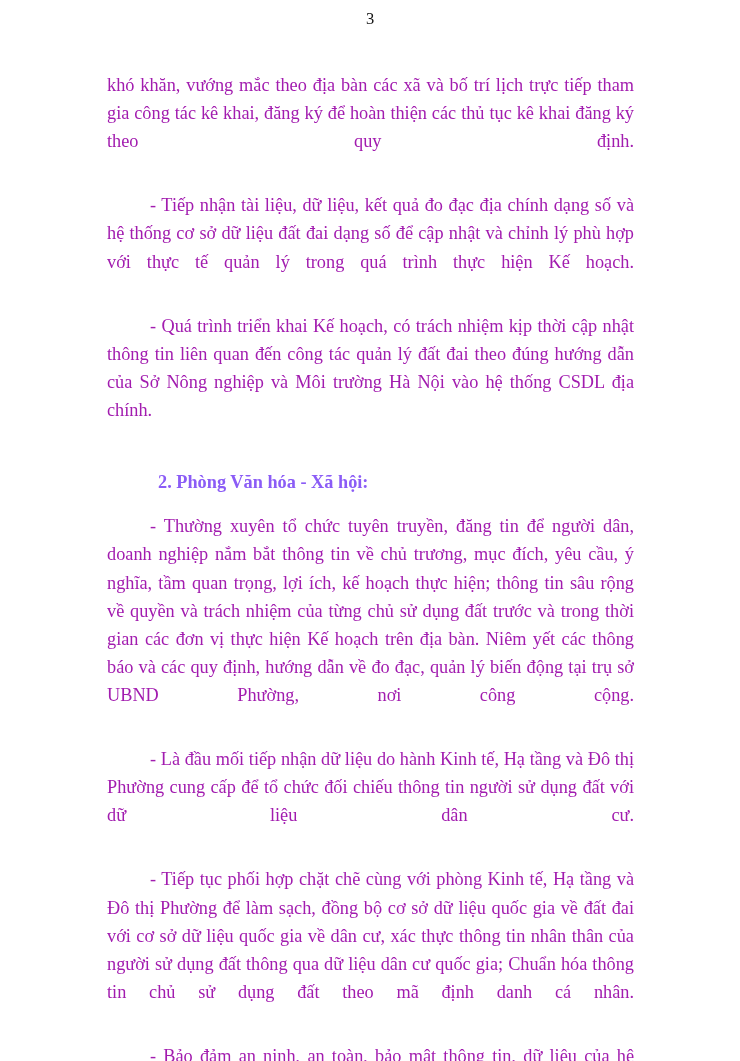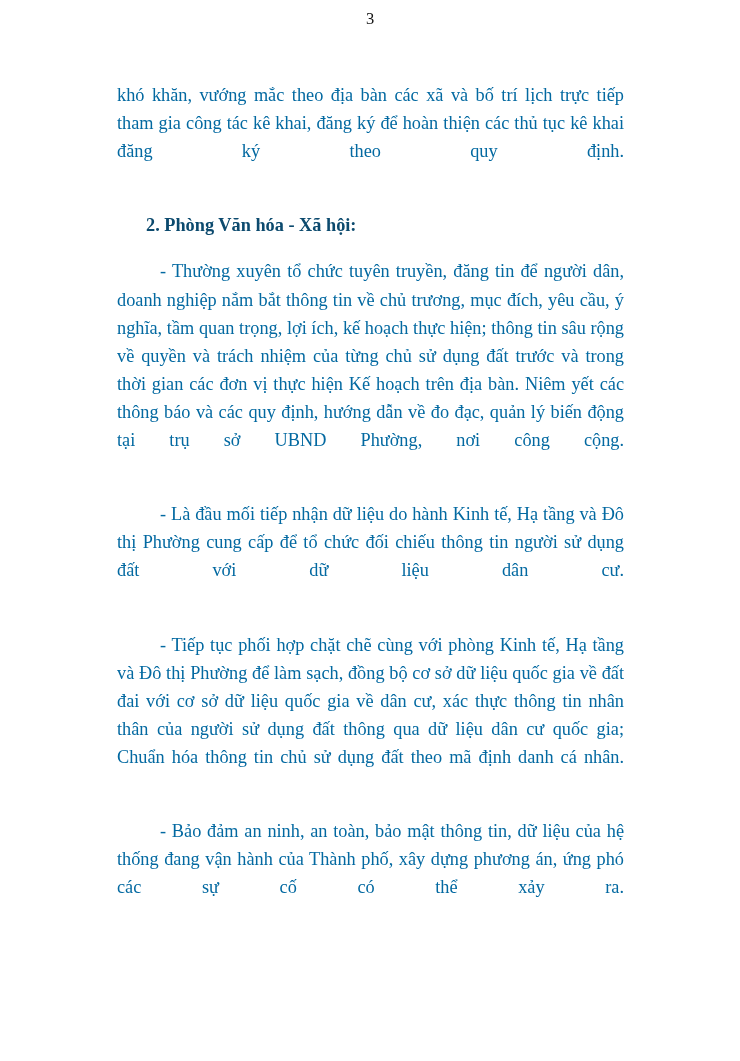--- a/index.html
+++ b/index.html
@@ -33,56 +33,58 @@
     line-height: 20px;
     color: #141414;
   }
   .body-text {
     position: absolute;
     top: 63px;
     left: 99px;
     width: 543px;
   }
   p.para {
-    margin: 18px;
+    margin: 8px;
     font-size: 18.3px;
     line-height: 28.1px;
     text-align: justify;
     text-indent: 43px;
-    color: #0369a1;
+    color: #a21caf;
     -webkit-font-smoothing: antialiased;
   }
   p.para.no-indent {
     text-indent: 0;
   }
   p.heading {
-    margin: 4px;
+    margin: 16px;
     font-size: 18.3px;
     line-height: 28.1px;
     font-weight: bold;
     text-indent: 43px;
     text-align: left;
-    color: #0c4a6e;
+    color: #8b5cf6;
   }
   
   p.para:after {
     content: "";
     display: inline-block;
     width: 100%;
   }
 </style>
 </head>
 <body>
 
 <div class="page">
 
   <div class="page-number">3</div>
 
   <div class="body-text" id="body-text">
       <p class="para no-indent">khó khăn, vướng mắc theo địa bàn các xã và bố trí lịch trực tiếp tham gia công tác kê khai, đăng ký để hoàn thiện các thủ tục kê khai đăng ký theo quy định.</p>
+      <p class="para">- Tiếp nhận tài liệu, dữ liệu, kết quả đo đạc địa chính dạng số và hệ thống cơ sở dữ liệu đất đai dạng số để cập nhật và chỉnh lý phù hợp với thực tế quản lý trong quá trình thực hiện Kế hoạch.</p>
+      <p class="para">- Quá trình triển khai Kế hoạch, có trách nhiệm kịp thời cập nhật thông tin liên quan đến công tác quản lý đất đai theo đúng hướng dẫn của Sở Nông nghiệp và Môi trường Hà Nội vào hệ thống CSDL địa chính.</p>
       <p class="heading">2. Phòng Văn hóa - Xã hội:</p>
       <p class="para">- Thường xuyên tổ chức tuyên truyền, đăng tin để người dân, doanh nghiệp nắm bắt thông tin về chủ trương, mục đích, yêu cầu, ý nghĩa, tầm quan trọng, lợi ích, kế hoạch thực hiện; thông tin sâu rộng về quyền và trách nhiệm của từng chủ sử dụng đất trước và trong thời gian các đơn vị thực hiện Kế hoạch trên địa bàn. Niêm yết các thông báo và các quy định, hướng dẫn về đo đạc, quản lý biến động tại trụ sở UBND Phường, nơi công cộng.</p>
       <p class="para">- Là đầu mối tiếp nhận dữ liệu do hành Kinh tế, Hạ tầng và Đô thị Phường cung cấp để tổ chức đối chiếu thông tin người sử dụng đất với dữ liệu dân cư.</p>
       <p class="para">- Tiếp tục phối hợp chặt chẽ cùng với phòng Kinh tế, Hạ tầng và Đô thị Phường để làm sạch, đồng bộ cơ sở dữ liệu quốc gia về đất đai với cơ sở dữ liệu quốc gia về dân cư, xác thực thông tin nhân thân của người sử dụng đất thông qua dữ liệu dân cư quốc gia; Chuẩn hóa thông tin chủ sử dụng đất theo mã định danh cá nhân.</p>
       <p class="para">- Bảo đảm an ninh, an toàn, bảo mật thông tin, dữ liệu của hệ thống đang vận hành của Thành phố, xây dựng phương án, ứng phó các sự cố có thể xảy ra.</p>
     </div>
 
 </div>
 
 </body></html>

